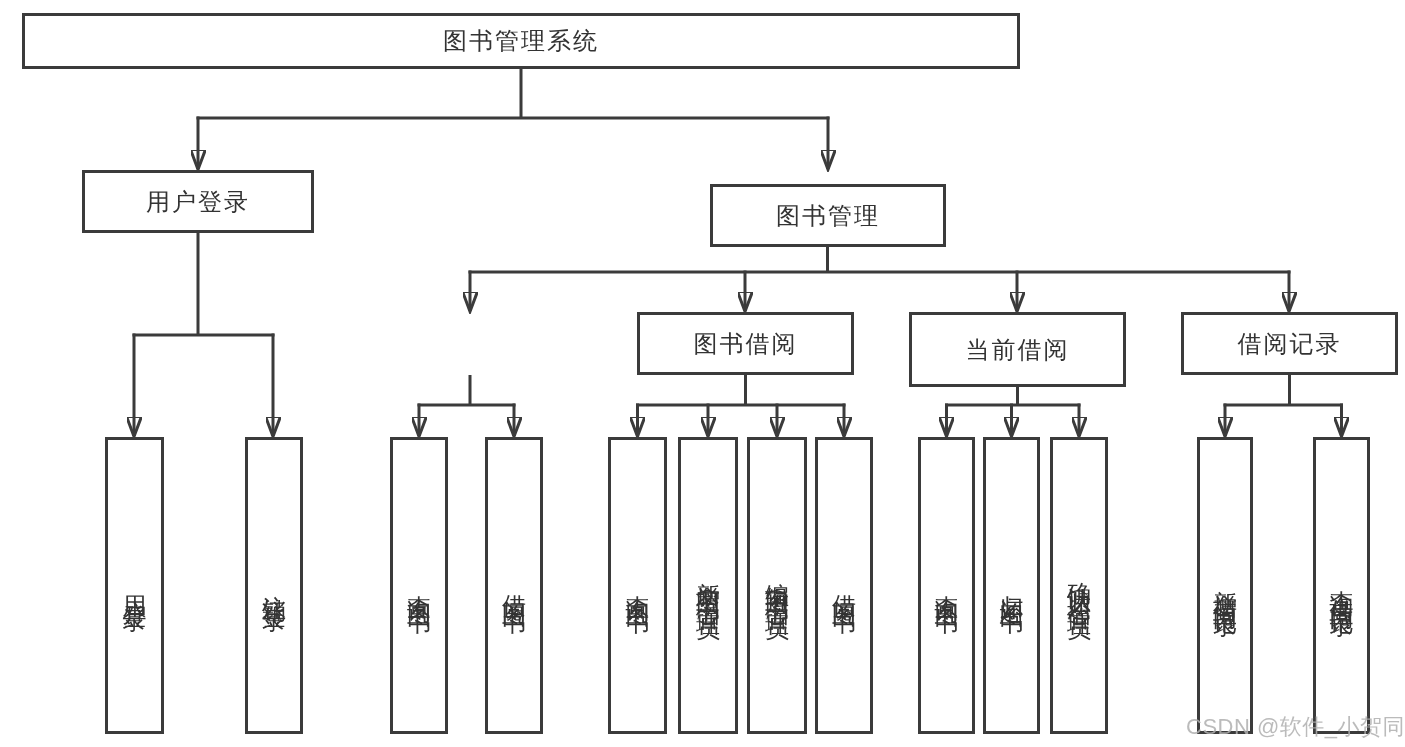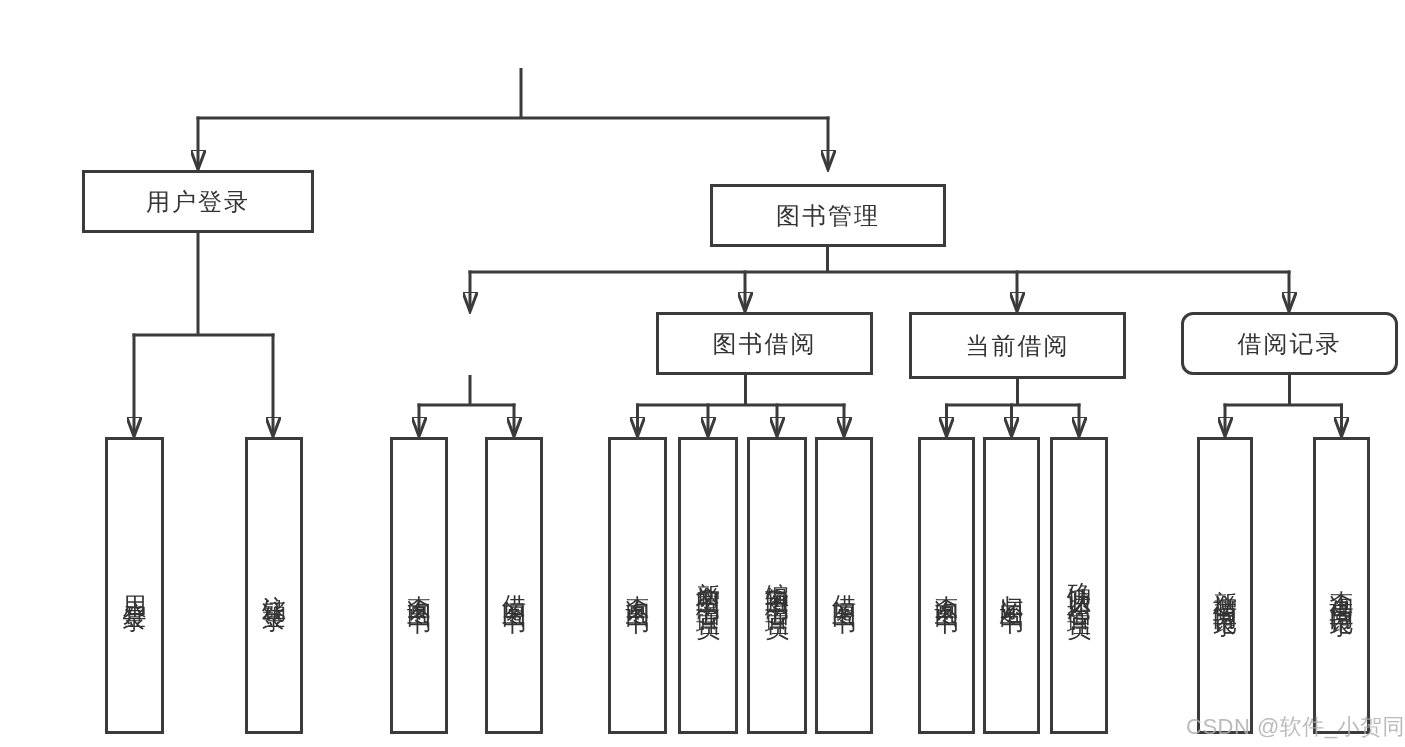--- a/index.html
+++ b/index.html
@@ -51,23 +51,23 @@
     text-orientation: mixed;
     letter-spacing: 5px;
     white-space: normal;
     line-height: 1;
   }
   
   .n-root            { left: 22px;  top: 13px;  width: 998px; height: 56px; }
   .n-user-login      { left: 82px;  top: 170px; width: 232px; height: 63px; }
   .n-book-mgmt       { left: 710px; top: 184px; width: 236px; height: 63px; }
   .n-new-book        { left: 363px; top: 312px; width: 215px; height: 63px; }
-  .n-book-borrow     { left: 637px; top: 312px; width: 217px; height: 63px; margin-left: 19px; }
-  .n-current-borrow  { left: 909px; top: 312px; width: 217px; height: 67px; }
-  .n-borrow-records  { left: 1181px; top: 312px; width: 217px; height: 63px; border-radius: 12px; }
+  .n-book-borrow     { left: 637px; top: 312px; width: 217px; height: 63px; }
+  .n-current-borrow  { left: 909px; top: 312px; width: 217px; height: 75px; }
+  .n-borrow-records  { left: 1181px; top: 312px; width: 217px; height: 63px; }
   .n-login-leaf      { left: 105px;  top: 437px; width: 59px; height: 297px; }
   .n-logout-leaf     { left: 245px;  top: 437px; width: 58px; height: 297px; }
   .n-query-book-1    { left: 390px;  top: 437px; width: 58px; height: 297px; }
   .n-borrow-book-1   { left: 485px;  top: 437px; width: 58px; height: 297px; }
   .n-query-book-2    { left: 608px;  top: 437px; width: 59px; height: 297px; }
   .n-add-book        { left: 678px;  top: 437px; width: 60px; height: 297px; }
   .n-edit-book       { left: 747px;  top: 437px; width: 60px; height: 297px; }
   .n-borrow-book-2   { left: 815px;  top: 437px; width: 58px; height: 297px; }
   .n-query-book-3    { left: 918px;  top: 437px; width: 57px; height: 297px; }
   .n-return-book     { left: 983px;  top: 437px; width: 57px; height: 297px; }
@@ -125,20 +125,23 @@
     <path d="M1017.5,375 V406.5 M945,405 H1080.5"></path>
     <line x1="946.5" y1="403.5" x2="946.5" y2="436" marker-end="url(#arrow)"></line>
     <line x1="1011.5" y1="403.5" x2="1011.5" y2="436" marker-end="url(#arrow)"></line>
     <line x1="1079" y1="403.5" x2="1079" y2="436" marker-end="url(#arrow)"></line>
 
     <path d="M1289.5,375 V406.5 M1223.5,405 H1343"></path>
     <line x1="1225" y1="403.5" x2="1225" y2="436" marker-end="url(#arrow)"></line>
     <line x1="1341.5" y1="403.5" x2="1341.5" y2="436" marker-end="url(#arrow)"></line>
   </svg>
 
+  <div class="node n-root">
+    <span class="lbl">图书管理系统</span>
+  </div>
 
   <div class="node n-user-login">
     <span class="lbl">用户登录</span>
   </div>
   <div class="node n-book-mgmt">
     <span class="lbl">图书管理</span>
   </div>
 
   <div class="node n-book-borrow">
     <span class="lbl">图书借阅</span>

